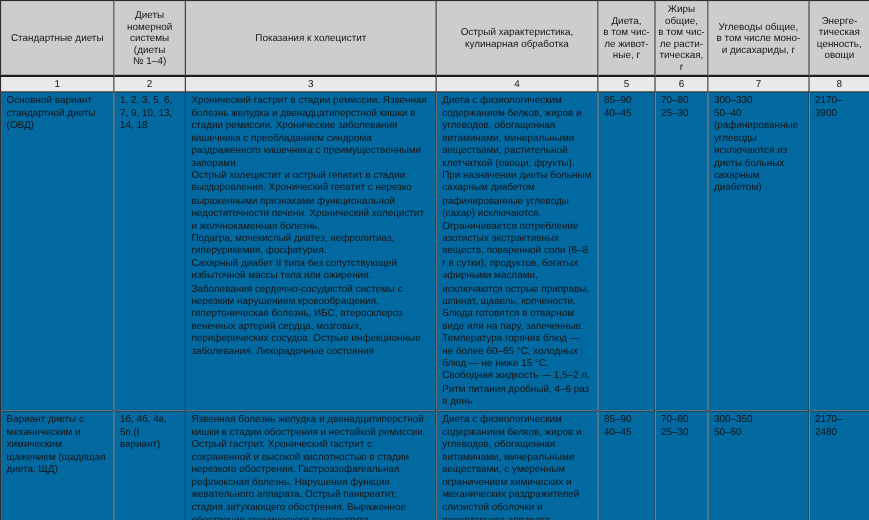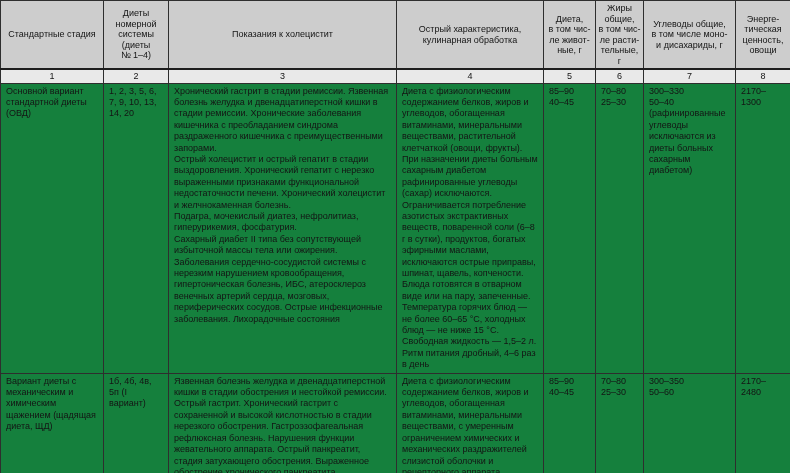--- a/index.html
+++ b/index.html
@@ -39,21 +39,21 @@
   tr.num-row th {
     background: #e9e9e9;
     text-align: center;
     vertical-align: middle;
     line-height: 11px;
     padding: 0;
   }
   tbody td {
     padding: 2px 5px 2px 5px;
     line-height: 11.4px;
-    background: #15803d;
+    background: #0369a1;
   }
   tr.data-row-1 { height: 251px; }
   tr.data-row-2 { height: 162px; }
 </style>
 </head>
 <body>
 
 <div class="page">
   <table class="diet-table">
     <colgroup>
@@ -61,38 +61,38 @@
       <col style="width:65px">
       <col style="width:228px">
       <col style="width:147px">
       <col style="width:52px">
       <col style="width:48px">
       <col style="width:92px">
       <col style="width:55px">
     </colgroup>
     <thead>
       <tr class="head-row">
-        <th>Стандартные стадия</th>
+        <th>Стандартные диеты</th>
         <th>Диеты
 номерной
 системы
 (диеты
 № 1–4)</th>
         <th>Показания к холецистит</th>
         <th>Острый характеристика,
 кулинарная обработка</th>
         <th>Диета,
 в том чис-
 ле живот-
 ные, г</th>
         <th>Жиры
 общие,
 в том чис-
 ле расти-
-тельные, г</th>
+тическая, г</th>
         <th>Углеводы общие,
 в том числе моно-
 и дисахариды, г</th>
         <th>Энерге-
 тическая
 ценность,
 овощи</th>
       </tr>
       <tr class="num-row">
         <th>1</th>
@@ -101,34 +101,34 @@
         <th>4</th>
         <th>5</th>
         <th>6</th>
         <th>7</th>
         <th>8</th>
       </tr>
     </thead>
     <tbody>
       <tr class="data-row-1">
         <td>Основной вариант стандартной диеты (ОВД)</td>
-        <td>1, 2, 3, 5, 6, 7, 9, 10, 13, 14, 20</td>
+        <td>1, 2, 3, 5, 6, 7, 9, 10, 13, 14, 18</td>
         <td>Хронический гастрит в стадии ремиссии. Язвенная болезнь желудка и двенадцатиперстной кишки в стадии ремиссии. Хронические заболевания кишечника с преобладанием синдрома раздраженного кишечника с преимущественными запорами.
 Острый холецистит и острый гепатит в стадии выздоровления. Хронический гепатит с нерезко выраженными признаками функциональной недостаточности печени. Хронический холецистит и желчнокаменная болезнь.
 Подагра, мочекислый диатез, нефролитиаз, гиперурикемия, фосфатурия.
 Сахарный диабет II типа без сопутствующей избыточной массы тела или ожирения. Заболевания сердечно-сосудистой системы с нерезким нарушением кровообращения, гипертоническая болезнь, ИБС, атеросклероз венечных артерий сердца, мозговых, периферических сосудов. Острые инфекционные заболевания. Лихорадочные состояния</td>
         <td>Диета с физиологическим содержанием белков, жиров и углеводов, обогащенная витаминами, минеральными веществами, растительной клетчаткой (овощи, фрукты). При назначении диеты больным сахарным диабетом рафинированные углеводы (сахар) исключаются. Ограничивается потребление азотистых экстрактивных веществ, поваренной соли (6–8 г в сутки), продуктов, богатых эфирными маслами, исключаются острые приправы, шпинат, щавель, копчености.
 Блюда готовятся в отварном виде или на пару, запеченные. Температура горячих блюд — не более 60–65 °C, холодных блюд — не ниже 15 °C. Свободная жидкость — 1,5–2 л. Ритм питания дробный, 4–6 раз в день</td>
         <td>85–90
 40–45</td>
         <td>70–80
 25–30</td>
         <td>300–330
 50–40 (рафинированные углеводы исключаются из диеты больных сахарным диабетом)</td>
-        <td>2170–1300</td>
+        <td>2170–3900</td>
       </tr>
       <tr class="data-row-2">
         <td>Вариант диеты с механическим и химическим щажением (щадящая диета, ЩД)</td>
         <td>1б, 4б, 4в, 5п (I вариант)</td>
         <td>Язвенная болезнь желудка и двенадцатиперстной кишки в стадии обострения и нестойкой ремиссии. Острый гастрит. Хронический гастрит с сохраненной и высокой кислотностью в стадии нерезкого обострения. Гастроэзофагеальная рефлюксная болезнь. Нарушения функции жевательного аппарата. Острый панкреатит, стадия затухающего обострения. Выраженное обострение хронического панкреатита.
 В период выздоровления после острых инфекций, после операций (не на внутренних органах)</td>
         <td>Диета с физиологическим содержанием белков, жиров и углеводов, обогащенная витаминами, минеральными веществами, с умеренным ограничением химических и механических раздражителей слизистой оболочки и рецепторного аппарата желудочно-кишечного тракта.
 Исключаются острые закуски, приправы, пряности; ограничивается количество потребляемой поваренной соли (6–8 г в сутки).</td>
         <td>85–90
 40–45</td>

